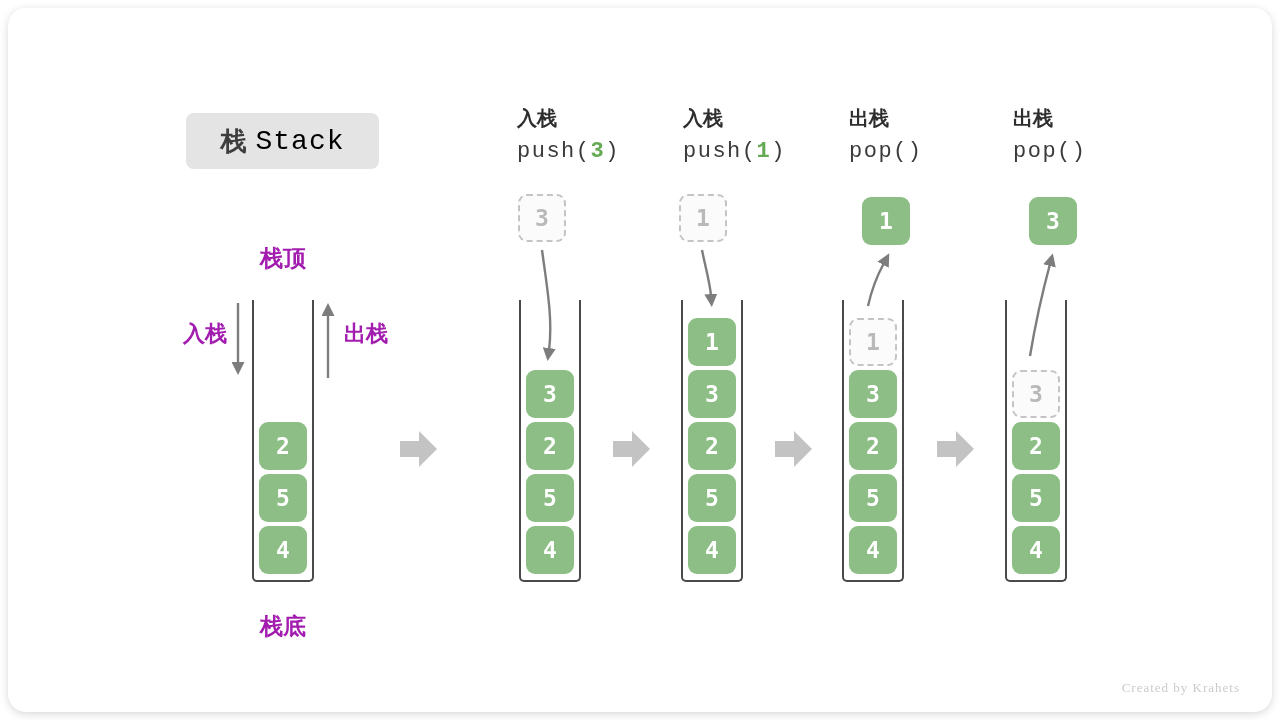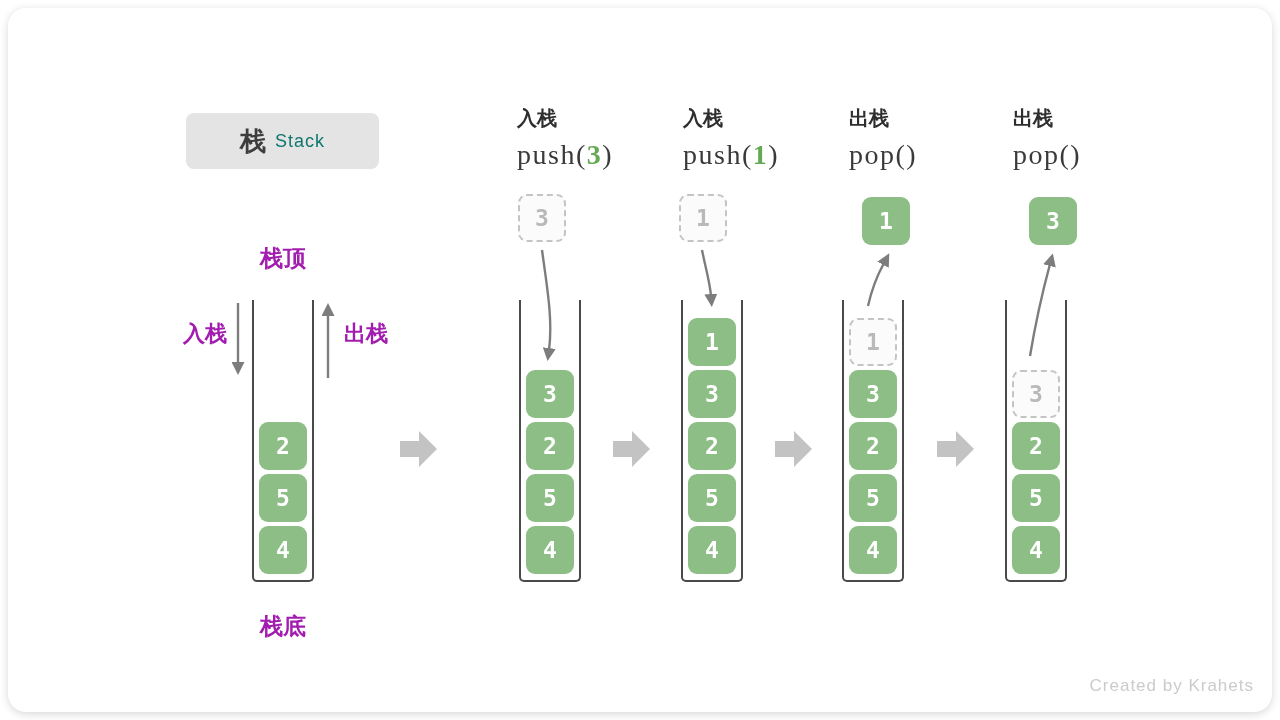--- a/index.html
+++ b/index.html
@@ -5,43 +5,43 @@
   html,body{margin:0;padding:0;background:#ffffff;}
   .stage{position:relative;width:1280px;height:720px;overflow:hidden;
          font-family:"Liberation Sans",sans-serif;}
   .card{position:absolute;left:8px;top:8px;right:8px;bottom:8px;background:#ffffff;
         border-radius:18px;box-shadow:0 2px 8px rgba(0,0,0,.16);}
   
   .title-box{position:absolute;left:186px;top:113px;width:193px;height:56px;
              background:#e4e4e4;border-radius:8px;display:flex;align-items:center;
              justify-content:center;gap:9px;}
   .title-box .cn{font-weight:700;font-size:26px;color:#3d3d3d;}
-  .title-box .en{font-family:Liberation Sans, sans-serif;font-size:18px;color:#0f766e;letter-spacing:1px;}
+  .title-box .en{font-family:Liberation Mono, monospace;font-size:28px;color:#000000;letter-spacing:1px;}
   
   .col-header{position:absolute;top:104px;}
   .col-header .op{font-size:20px;font-weight:600;color:#2e2e2e;line-height:28px;margin-bottom:7px;}
-  .col-header .code{font-family:Liberation Serif, serif;font-size:28px;color:#3a3a3a;letter-spacing:1.5px;}
+  .col-header .code{font-family:Liberation Mono, monospace;font-size:22px;color:#3a3a3a;letter-spacing:1.5px;}
   .col-header .code .arg{color:#64a953;font-weight:700;}
   
   .lbl{position:absolute;font-weight:700;color:#a21caf;}
   .lbl.center{width:100px;text-align:center;font-size:23px;}
   .lbl.side{font-size:22px;}
   
   .tube{position:absolute;top:300px;width:62px;height:282px;box-sizing:border-box;
         border-left:2px solid #4a4a4a;border-right:2px solid #4a4a4a;
         border-bottom:2px solid #4a4a4a;border-radius:0 0 5px 5px;}
   .cell{position:absolute;width:48px;height:48px;border-radius:9px;background:#8cbe85;
         color:#ffffff;display:flex;align-items:center;justify-content:center;
         font-family:"DejaVu Sans Mono",monospace;font-size:23px;font-weight:700;}
   .tube .cell{left:5px;}
   .ghost{background:#fbfbfb;border:2px dashed #c4c4c4;color:#b9b9b9;box-sizing:border-box;}
   .float{position:absolute;}
   .overlay{position:absolute;left:0;top:0;pointer-events:none;}
-  .watermark{position:absolute;right:26px;bottom:24px;font-family:Liberation Sans, sans-serif;
-             font-size:17px;color:#cbcbcb;letter-spacing:1px;}
+  .watermark{position:absolute;right:40px;bottom:24px;font-family:Liberation Serif, serif;
+             font-size:13px;color:#cbcbcb;letter-spacing:1px;}
 </style>
 </head>
 <body>
 
 <div class="stage">
   <div class="card"></div>
 
   <div class="title-box">
     <span class="cn">栈</span>
     <span class="en">Stack</span>

